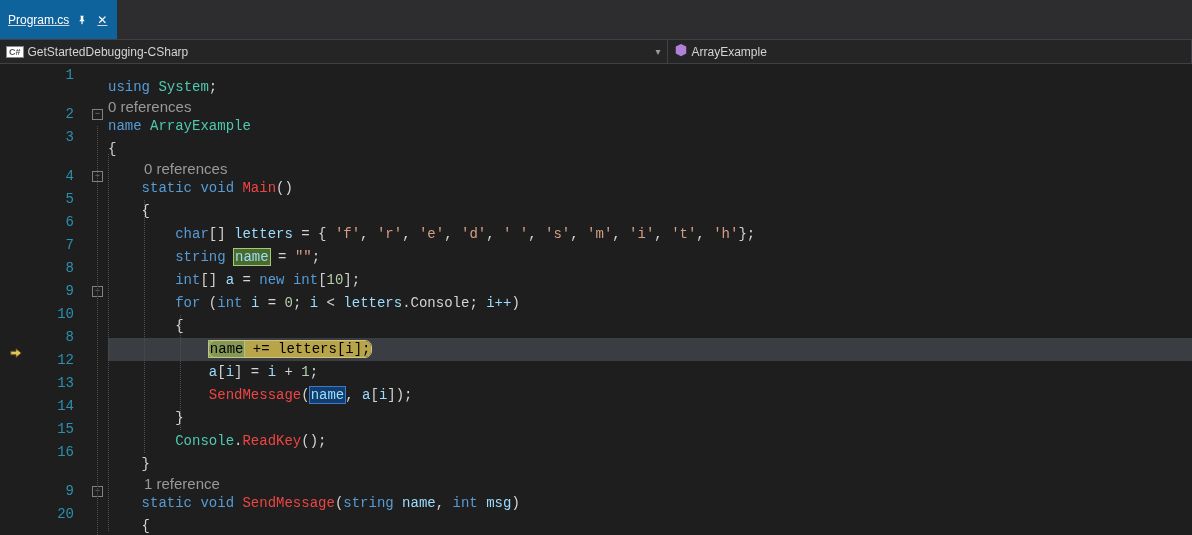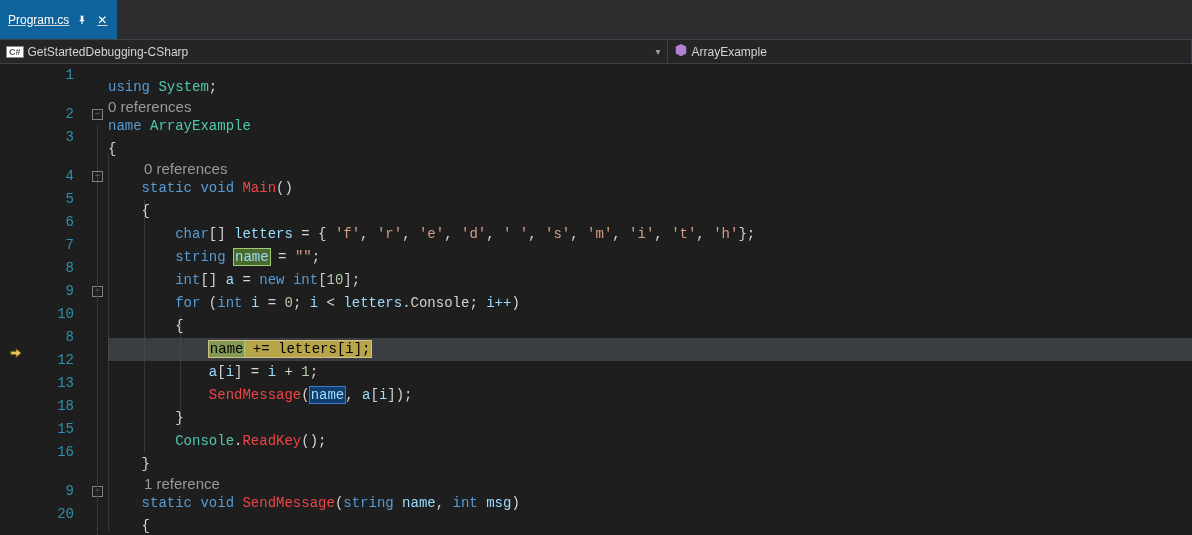--- a/index.html
+++ b/index.html
@@ -150,20 +150,21 @@
     position: absolute;
     left: 0; right: 0;
     height: 23px;
     background: #3a3d41;
     z-index: 0;
   }
   .current-statement {
     background: #b8a54a;
     color: #000;
     outline: 1px solid #cfc185;
+    border-radius: 6px;
   }
   .current-statement .hl-write {
     background: #849956;
     outline: 1px solid #a3c97a;
     color: #000;
   }
   .exec-arrow {
     position: absolute;
     left: 8px;
     width: 16px; height: 16px;
@@ -226,21 +227,21 @@
     <div class="ln">4</div>
     <div class="ln">5</div>
     <div class="ln">6</div>
     <div class="ln">7</div>
     <div class="ln">8</div>
     <div class="ln">9</div>
     <div class="ln">10</div>
     <div class="ln">8</div>
     <div class="ln">12</div>
     <div class="ln">13</div>
-    <div class="ln">18</div>
+    <div class="ln">14</div>
     <div class="ln">15</div>
     <div class="ln">16</div>
     <div class="ln codelens"></div>
     <div class="ln">9</div>
     <div class="ln">20</div>
   </div>
 
   <div class="fold-col">
     <div class="fold-box" style="top: calc(16px + 23px + 6px);">−</div>
     <div class="fold-box" style="top: calc(16px*2 + 23px*3 + 6px);">−</div>

